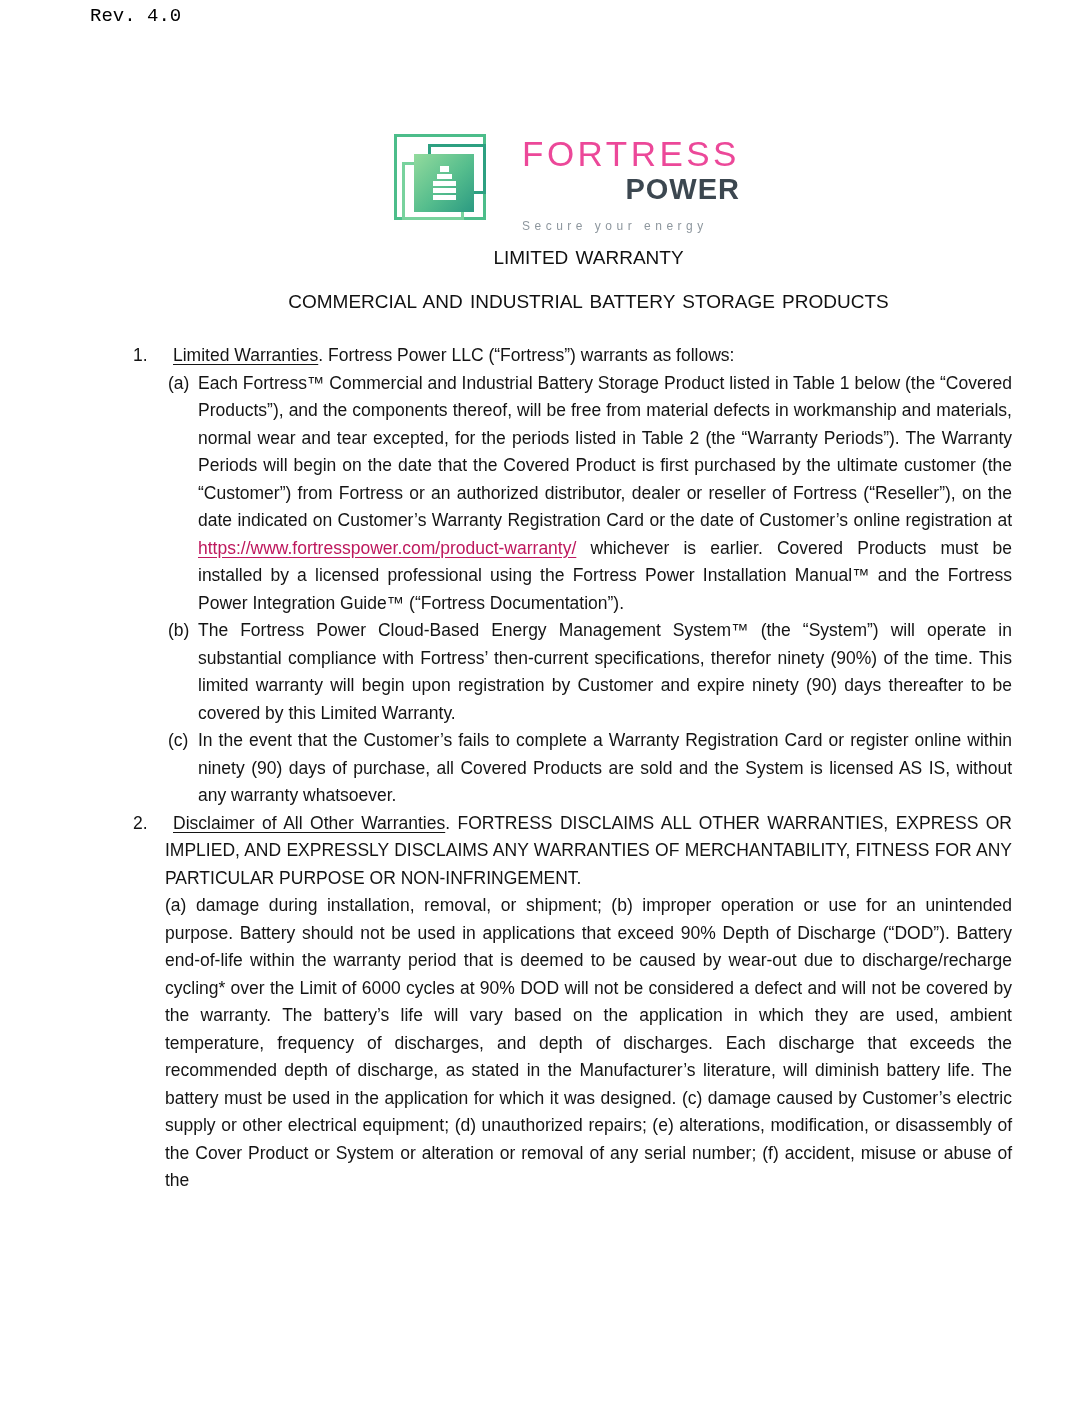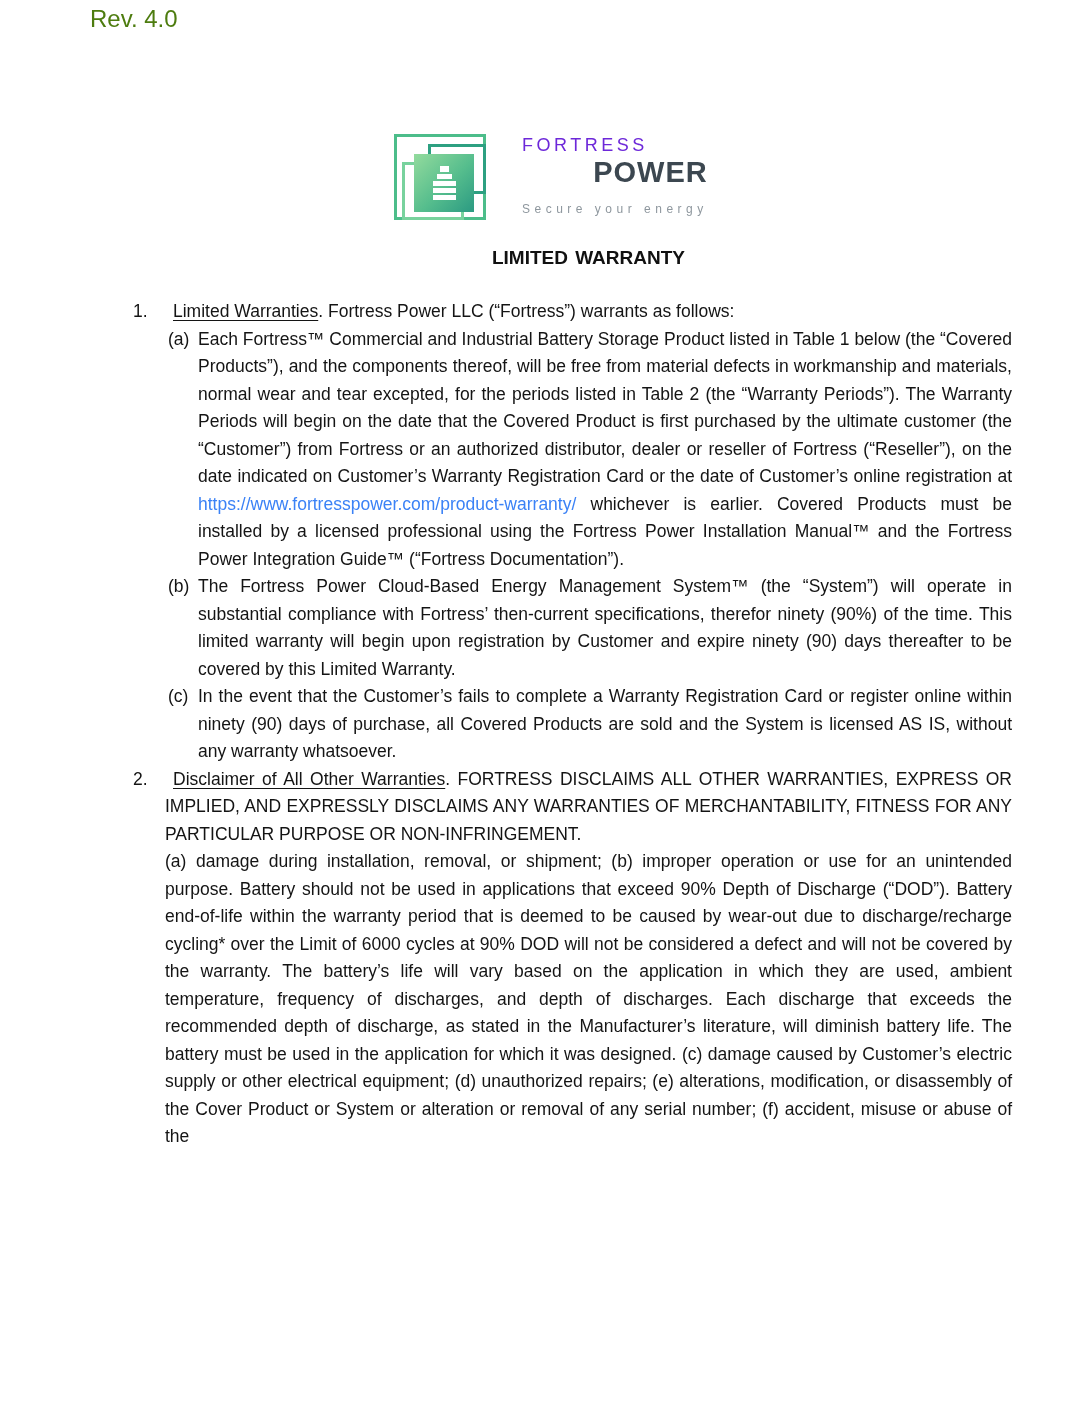--- a/index.html
+++ b/index.html
@@ -12,23 +12,23 @@
     overflow: hidden;
     font-family: "Liberation Sans", sans-serif;
     color: #151515;
   }
 
   
   .rev {
     position: absolute;
     top: 5px;
     left: 90px;
-    font-family: Liberation Sans, sans-serif;
-    font-size: 24px;
-    color: #4d7c0f;
+    font-family: Liberation Mono, monospace;
+    font-size: 19px;
+    color: #000000;
   }
 
   
   .logo-row {
     position: absolute;
     top: 124px;
     left: 386px;
     display: flex;
     align-items: flex-start;
   }
@@ -43,59 +43,59 @@
     display: flex; flex-direction: column; align-items: center; justify-content: center;
     z-index: 2;
   }
   .bat-cap { width: 9px; height: 6px; background: #fff; margin-bottom: 2px; }
   .bat-bar { height: 5px; background: #fff; margin-top: 2px; }
   .bat-bar.b1 { width: 15px; margin-top: 0; }
   .bat-bar.b2, .bat-bar.b3, .bat-bar.b4 { width: 23px; }
 
   .logo-text { padding-top: 12px; margin-left: 14px; }
   .brand-top {
-    font-size: 18px; letter-spacing: 3.5px; color: #6d28d9; font-weight: normal;
+    font-size: 35px; letter-spacing: 3.5px; color: #ec4899; font-weight: normal;
     line-height: 1;
   }
   .brand-bottom {
     font-size: 29px; font-weight: bold; color: #3c4750; letter-spacing: 1px;
     line-height: 1; margin-top: 4px; text-align: right;
   }
   .tagline {
     font-size: 12px; letter-spacing: 4.5px; color: #8e979e; margin-top: 16px;
     line-height: 1;
   }
 
   
   .content { position: absolute; top: 247px; left: 0; right: 0; }
   .title, .subtitle {
     margin: 0 76px 0 165px;
     text-align: center;
-    font-weight: bold;
+    font-weight: normal;
     font-size: 19px;
     color: #111;
     word-spacing: 2px;
   }
   .subtitle { margin-top: 22px; }
 
   .bodytext {
     margin: 29px 76px 0 133px;
     font-size: 17.5px;
     line-height: 27.5px;
     text-align: justify;
     color: #141414;
   }
   .li-num { position: relative; padding-left: 32px; }
   .num-marker { position: absolute; left: 0; top: 0; }
   .li-sub { position: relative; padding-left: 65px; }
   .sub-marker { position: absolute; left: 35px; top: 0; }
   .excl-intro { padding-left: 32px; margin-top: 27px; }
   .excl-body { padding-left: 32px; }
   .u { text-decoration: underline; text-underline-offset: 3px; margin-left: 8px; }
-  a.doc-link { color: #3b82f6; text-underline-offset: 3px; cursor: pointer; }
+  a.doc-link { color: #be185d; text-decoration: underline; text-underline-offset: 3px; cursor: pointer; }
 </style>
 </head>
 <body>
 
 <div class="page">
 
   <div class="rev">Rev. 4.0</div>
 
   <div class="logo-row">
     <div class="logo-icon">
@@ -113,20 +113,21 @@
     <div class="logo-text">
       <div class="brand-top">FORTRESS</div>
       <div class="brand-bottom">POWER</div>
       <div class="tagline">Secure your energy</div>
     </div>
   </div>
 
   <div class="content">
 
     <div class="title">LIMITED WARRANTY</div>
+    <div class="subtitle">COMMERCIAL AND INDUSTRIAL BATTERY STORAGE PRODUCTS</div>
 
     <div class="bodytext">
 
       <div class="li-num">
         <span class="num-marker">1.</span><span class="u">Limited Warranties</span><span>. Fortress Power LLC (“Fortress”) warrants as follows:</span>
       </div>
 
       <div class="li-sub">
         <span class="sub-marker">(a)</span><span>Each Fortress™ Commercial and Industrial Battery Storage Product listed in Table 1 below (the “Covered Products”), and the components thereof, will be free from material defects in workmanship and materials, normal wear and tear excepted, for the periods listed in Table 2 (the “Warranty Periods”). The Warranty Periods will begin on the date that the Covered Product is first purchased by the ultimate customer (the “Customer”) from Fortress or an authorized distributor, dealer or reseller of Fortress (“Reseller”), on the date indicated on Customer’s Warranty Registration Card or the date of Customer’s online registration at </span><a class="doc-link">https://www.fortresspower.com/product-warranty/</a><span> whichever is earlier. Covered Products must be installed by a licensed professional using the Fortress Power Installation Manual™ and the Fortress Power Integration Guide™ (“Fortress Documentation”).</span>
       </div>

